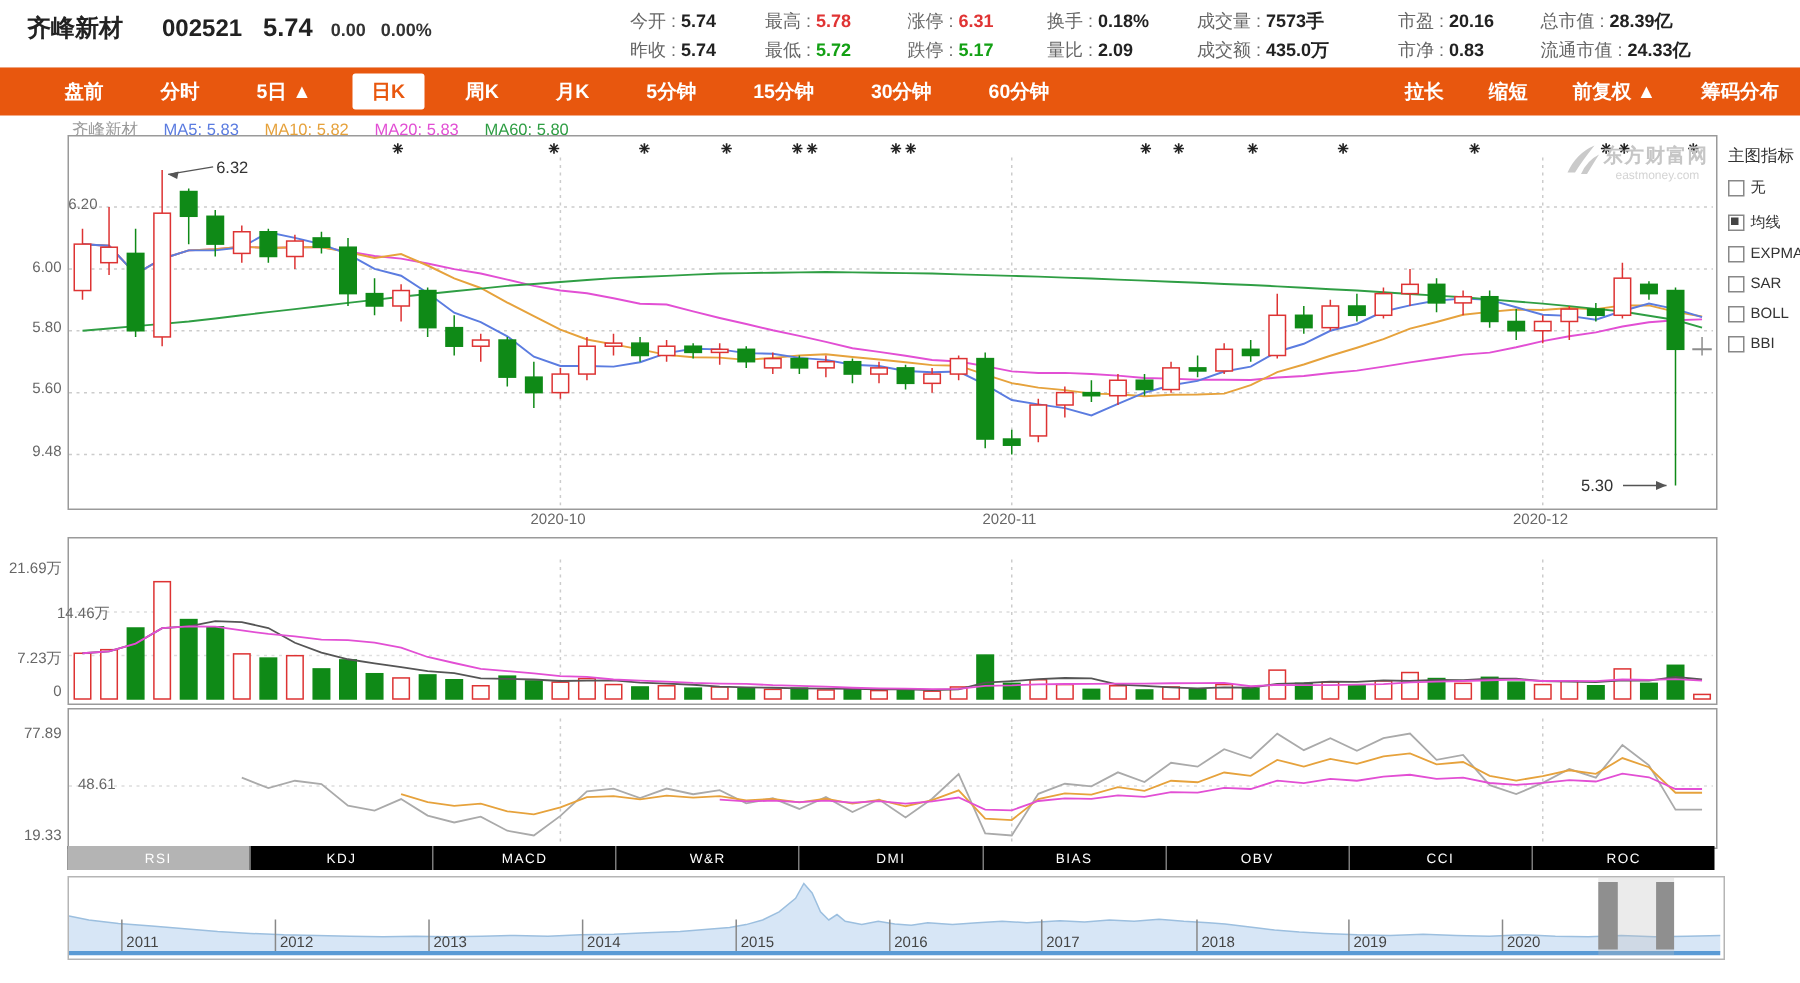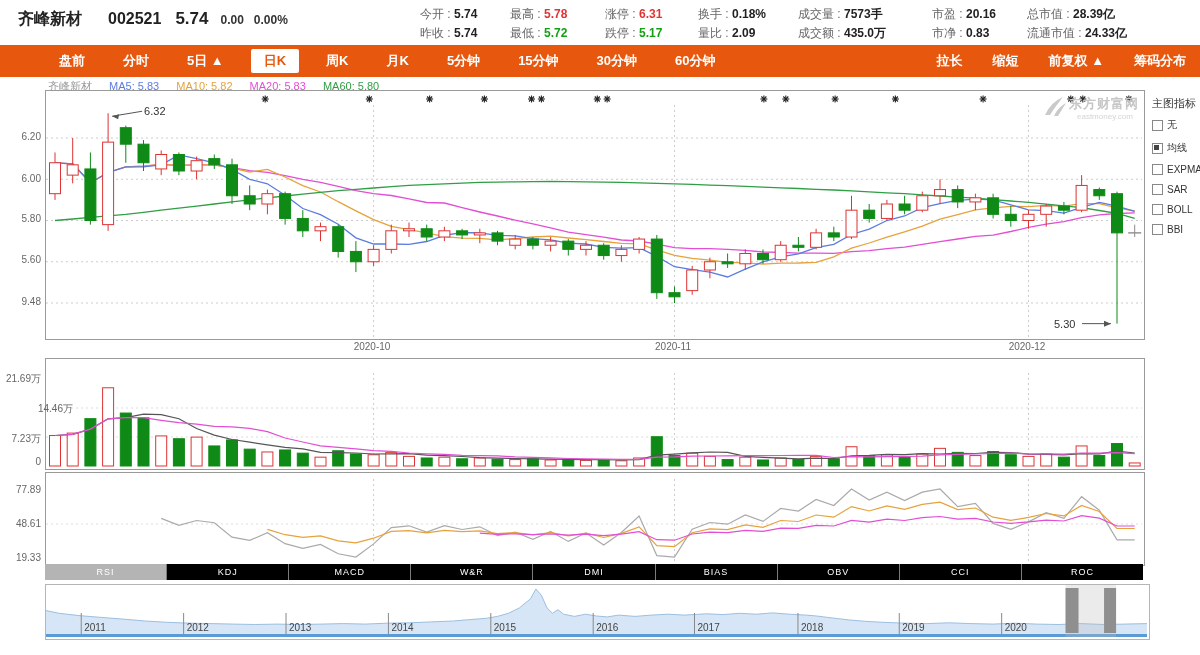--- a/index.html
+++ b/index.html
@@ -14,21 +14,21 @@
   #title .chg{font-size:12px;font-weight:bold;color:#333;margin-left:12px;}
   #title .chgp{font-size:12px;font-weight:bold;color:#333;margin-left:10px;}
   .stat-col{position:absolute;top:0;height:45px;font-size:12px;white-space:nowrap;}
   .stat-row{position:absolute;left:0;}
   .stat-row.r1{top:6px;} .stat-row.r2{top:25px;}
   .stat-row .lb{color:#666;} .stat-row .cl{color:#666;}
   .stat-row .vl{color:#222;font-weight:bold;}
   .stat-row .vl.up{color:#e03434;} .stat-row .vl.down{color:#13a014;}
   
   #pbar{position:absolute;left:0;top:45px;width:1200px;height:32px;background:#e8570e;display:flex;align-items:center;}
-  #ptabs{display:flex;align-items:center;padding-left:40px;}
+  #ptabs{display:flex;align-items:center;padding-left:24px;}
   .ptab{color:#fff;font-size:13px;font-weight:bold;margin:0 19px;cursor:pointer;white-space:nowrap;}
   .ptab.active{background:#fff;color:#e8570e;padding:3px 13px;border-radius:2px;margin:0 8px;}
   #ptabs-right{position:absolute;right:14px;top:0;height:32px;display:flex;align-items:center;}
   .rtab{color:#fff;font-size:13px;font-weight:bold;margin-left:30px;cursor:pointer;white-space:nowrap;}
   
   .panel{position:absolute;border:1px solid #9a9a9a;background:#fff;}
   #main-panel{left:45px;top:90px;width:1098px;height:248px;}
   #vol-panel{left:45px;top:358px;width:1098px;height:110px;}
   #rsi-panel{left:45px;top:472px;width:1098px;height:92px;}
   #nav-panel{left:45px;top:584px;width:1103px;height:54px;border-color:#b5b5b5;}
@@ -378,21 +378,21 @@
   </div>
   <div id="wmark">
     <svg width="24" height="24" style="position:absolute;left:0;top:2px">
       <path d="M2,20 Q8,7 20,2 Q12,12 7,20 Z" fill="#cacaca"></path>
       <path d="M11,21 Q15,12 23,8 Q18,16 15,21 Z" fill="#cacaca"></path>
     </svg>
     <span class="w1">东方财富网</span>
     <span class="w2">eastmoney.com</span>
   </div>
   <div id="main-ylabs">
-      <div class="ylab" style="top: 131px;">6.20</div>
+      <div class="ylab" style="top: 131px; padding-left: 24px;">6.20</div>
       <div class="ylab" style="top: 173px;">6.00</div>
       <div class="ylab" style="top: 213px;">5.80</div>
       <div class="ylab" style="top: 254px;">5.60</div>
       <div class="ylab" style="top: 296px;">9.48</div>
     </div>
   <div id="main-xlabs">
       <div class="xlab" style="left: 342px; top: 341px;">2020-10</div>
       <div class="xlab" style="left: 643px; top: 341px;">2020-11</div>
       <div class="xlab" style="left: 997px; top: 341px;">2020-12</div>
     </div>
@@ -525,21 +525,21 @@
         <line x1="327.59999999999997" y1="6" x2="327.59999999999997" y2="90" stroke="#cccccc" stroke-dasharray="2,3"></line>
         <line x1="628.5" y1="6" x2="628.5" y2="90" stroke="#cccccc" stroke-dasharray="2,3"></line>
         <line x1="982.5" y1="6" x2="982.5" y2="90" stroke="#cccccc" stroke-dasharray="2,3"></line>
         <polyline points="115.19999999999999,45.4 132.89999999999998,52.4 150.6,47.5 168.29999999999998,49.7 186,64.1 203.7,67.4 221.39999999999998,59.7 239.1,70.7 256.79999999999995,75.3 274.5,71.4 292.2,80.8 309.9,84.0 327.59999999999997,70.9 345.3,54.6 363,52.8 380.7,59.1 398.4,52.7 416.09999999999997,56.5 433.79999999999995,53.8 451.5,62.6 469.2,59.2 486.9,66.3 504.59999999999997,58.4 522.3,68.4 540,60.0 557.6999999999999,72.0 575.4,59.5 593.1,43.0 610.8,82.6 628.5,84.0 646.1999999999999,56.2 663.9,49.5 681.6,51.2 699.3,41.9 717,48.4 734.6999999999999,35.5 752.4,38.1 770.1,26.5 787.8,32.5 805.5,16.1 823.1999999999999,27.1 840.9,19.1 858.5999999999999,27.5 876.3,19.1 894,16.0 911.6999999999999,33.6 929.4,30.3 947.0999999999999,50.4 964.8,56.4 982.5,48.9 1000.1999999999999,39.7 1017.9,45.4 1035.6,23.7 1053.3,37.2 1071,66.8 1088.7,66.8" fill="none" stroke="#aaaaaa" stroke-width="1.2"></polyline>
         <polyline points="221.39999999999998,56.4 239.1,61.7 256.79999999999995,64.3 274.5,62.8 292.2,67.9 309.9,69.9 327.59999999999997,65.2 345.3,58.4 363,57.7 380.7,59.9 398.4,57.4 416.09999999999997,58.7 433.79999999999995,57.8 451.5,60.6 469.2,59.6 486.9,61.9 504.59999999999997,59.5 522.3,62.8 540,60.2 557.6999999999999,64.5 575.4,60.4 593.1,53.9 610.8,72.7 628.5,73.7 646.1999999999999,59.7 663.9,55.9 681.6,56.7 699.3,51.8 717,54.3 734.6999999999999,47.5 752.4,48.5 770.1,42.0 787.8,44.2 805.5,33.6 823.1999999999999,38.0 840.9,32.9 858.5999999999999,36.3 876.3,31.3 894,29.2 911.6999999999999,36.6 929.4,35.0 947.0999999999999,44.2 964.8,47.4 982.5,44.4 1000.1999999999999,40.5 1017.9,42.9 1035.6,32.4 1053.3,38.5 1071,55.5 1088.7,55.5" fill="none" stroke="#e6a23c" stroke-width="1.2"></polyline>
         <polyline points="433.79999999999995,60.1 451.5,61.3 469.2,60.8 486.9,61.7 504.59999999999997,60.8 522.3,62.1 540,61.1 557.6999999999999,62.7 575.4,61.2 593.1,58.7 610.8,66.7 628.5,67.2 646.1999999999999,61.0 663.9,59.2 681.6,59.6 699.3,57.3 717,58.3 734.6999999999999,55.1 752.4,55.4 770.1,52.3 787.8,53.0 805.5,47.4 823.1999999999999,49.1 840.9,46.2 858.5999999999999,47.5 876.3,44.7 894,43.5 911.6999999999999,46.2 929.4,45.4 947.0999999999999,49.0 964.8,50.3 982.5,48.9 1000.1999999999999,47.1 1017.9,48.0 1035.6,42.7 1053.3,45.2 1071,53.0 1088.7,53.0" fill="none" stroke="#e24fd4" stroke-width="1.2"></polyline>
       </svg>
   </div>
   <div id="rsi-ylabs">
       <div class="ylab" style="top: 484px;">77.89</div>
-      <div class="ylab" style="top: 518px;">48.61</div>
+      <div class="ylab" style="top: 518px; margin-left: 36px;">48.61</div>
       <div class="ylab" style="top: 552px;">19.33</div>
     </div>
 
   <div id="itabs">
       <div class="itab active">RSI</div>
       <div class="itab">KDJ</div>
       <div class="itab">MACD</div>
       <div class="itab">W&amp;R</div>
       <div class="itab">DMI</div>
       <div class="itab">BIAS</div>

